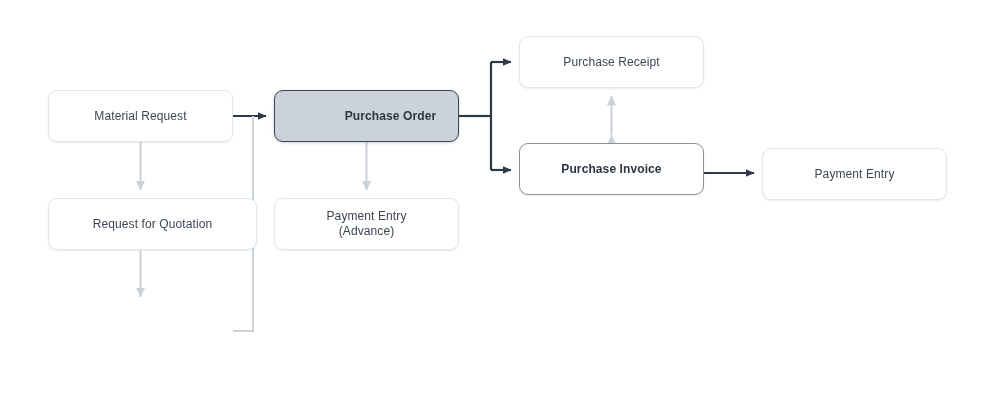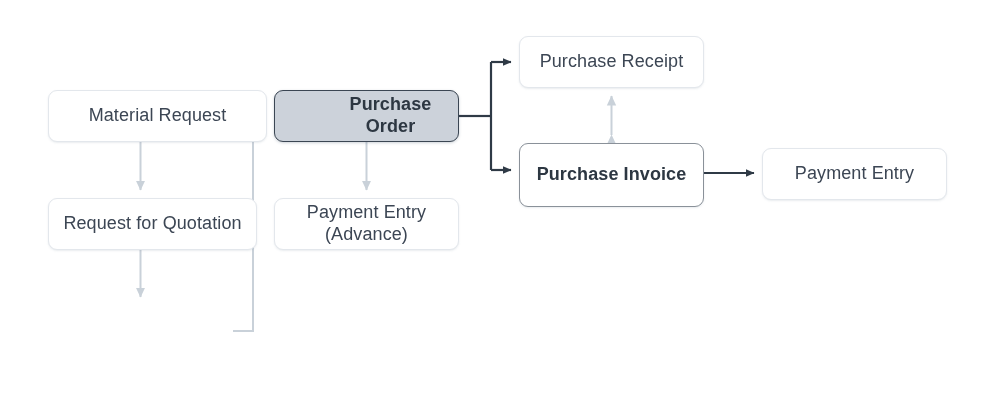--- a/index.html
+++ b/index.html
@@ -29,21 +29,21 @@
     position: absolute;
     box-sizing: border-box;
     display: flex;
     align-items: center;
     justify-content: center;
     text-align: center;
     border-radius: 9px;
     background: #ffffff;
     border: 1.3px solid #e3e7ec;
     color: #3c4654;
-    font-size: 18px;
+    font-size: 12px;
     line-height: 1.22;
     letter-spacing: 0.1px;
     box-shadow: 0 1px 2px rgba(120,135,155,0.16);
     z-index: 2;
   }
   .node.highlight {
     background: #ccd2da;
     border: 1.6px solid #3b4653;
     color: #2d3742;
     font-weight: bold;
@@ -110,21 +110,21 @@
 
     <g>
       <path d="M611.5,135 L611.5,96" stroke="#c9d1d9" stroke-width="2" fill="none" marker-end="url(#arrow-light)" marker-start="url(#arrow-light-start)"></path>
     </g>
 
     <g>
       <path d="M704,173 L754,173" stroke="#2f3a46" stroke-width="2.2" fill="none" marker-end="url(#arrow-strong)"></path>
     </g>
   </svg>
 
-  <div class="node" style="left:48px; top:90px; width:219px; height:52px;">
+  <div class="node" style="left:48px; top:90px; width:185px; height:52px;">
     <span class="label">Material Request</span>
   </div>
 
   <div class="node" style="left:48px; top:198px; width:209px; height:52px;">
     <span class="label">Request for Quotation</span>
   </div>
 
 
   <div class="node highlight" style="left:274px; top:90px; width:185px; height:52px;padding-left:48px;">
     <span class="label">Purchase Order</span>
@@ -134,21 +134,21 @@
     <div>
       <span class="label">Payment Entry</span>
       <span class="label">(Advance)</span>
     </div>
   </div>
 
   <div class="node" style="left:519px; top:36px; width:185px; height:52px;">
     <span class="label">Purchase Receipt</span>
   </div>
 
-  <div class="node outlined" style="left:519px; top:143px; width:185px; height:64px;">
+  <div class="node outlined" style="left:519px; top:143px; width:185px; height:52px;">
     <span class="label">Purchase Invoice</span>
   </div>
 
   <div class="node" style="left:762px; top:148px; width:185px; height:52px;">
     <span class="label">Payment Entry</span>
   </div>
 
 </div>
 
 </body></html>

